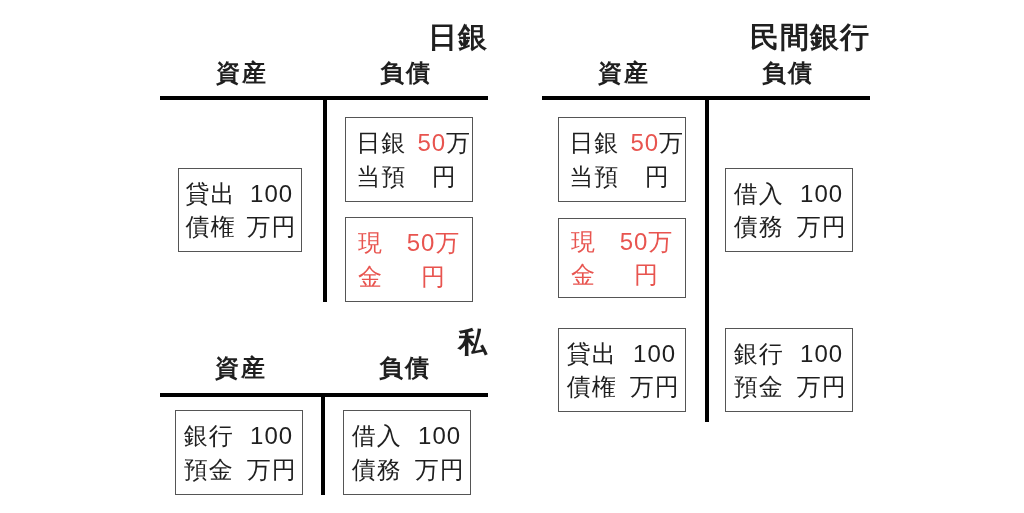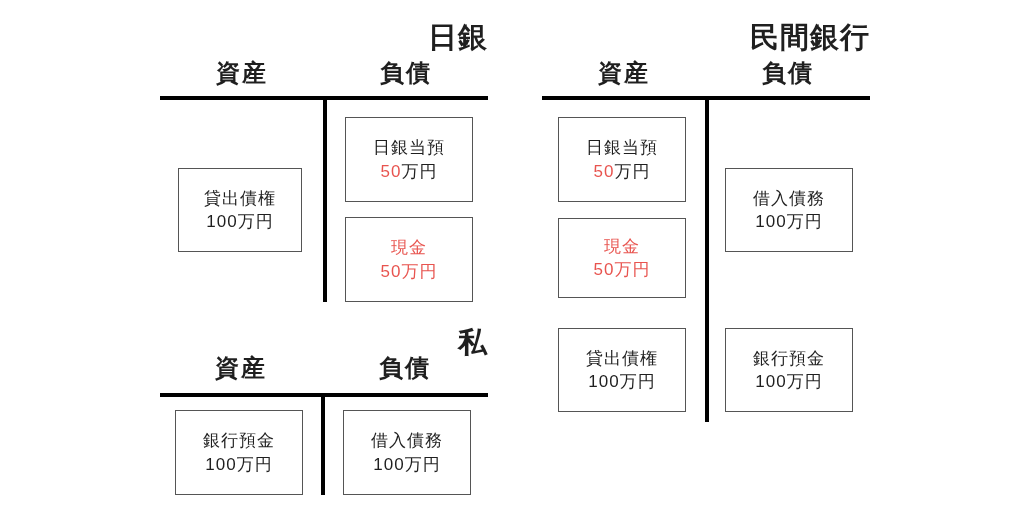--- a/index.html
+++ b/index.html
@@ -30,25 +30,24 @@
     color: var(--text, #1f1f1f);
     letter-spacing: 2px;
   }
   .hline { background: var(--line-black, #000); height: 4px; }
   .vline { background: var(--line-black, #000); width: 4px; }
   .bs-box {
     background: #ffffff;
     border: 1.5px solid var(--box-border, #555);
     box-sizing: border-box;
     display: flex;
-    flex-direction: column;
     align-items: center;
     justify-content: center;
     text-align: center;
-    font-size: 17px;
+    font-size: 24px;
     line-height: 1.38;
     color: var(--text, #1f1f1f);
     letter-spacing: 1px;
   }
   .red { color: var(--highlight-red, #e8544f); }
 </style>
 </head>
 <body>
 
 <div class="canvas">

